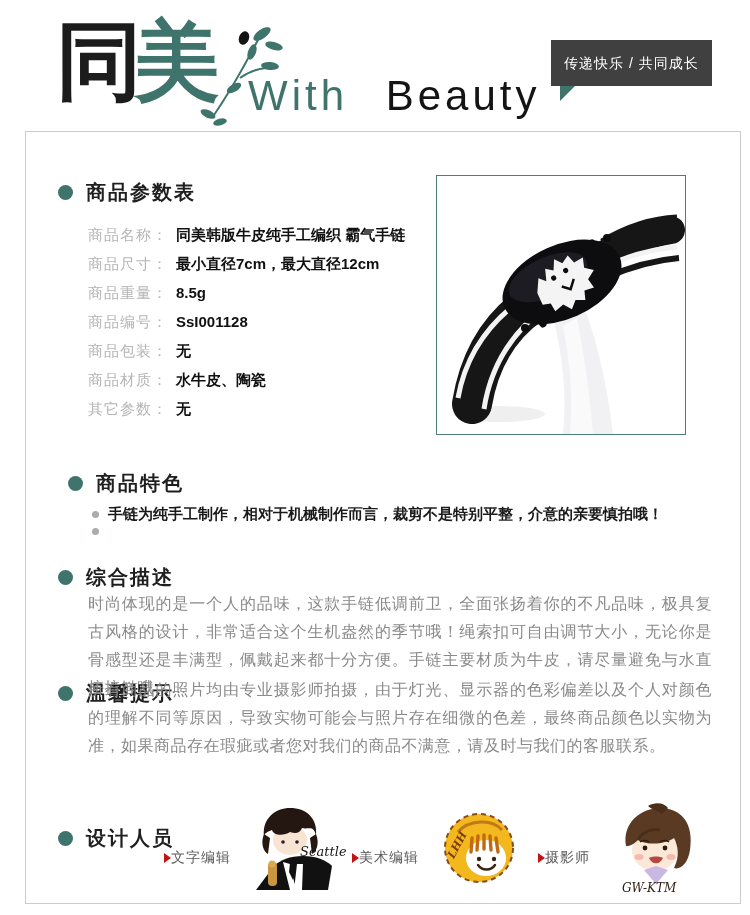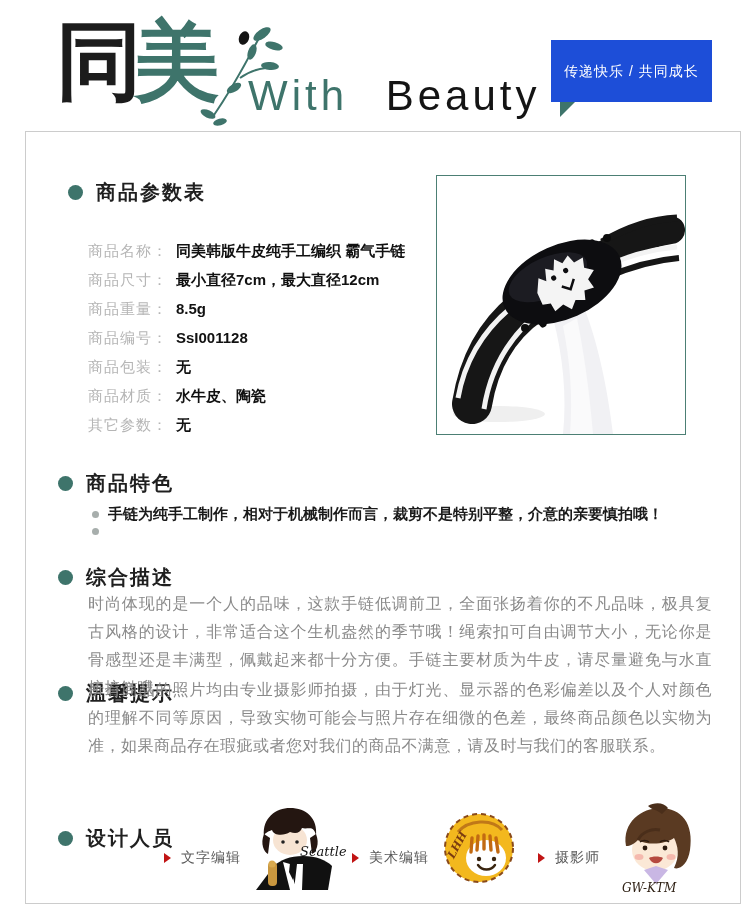--- a/index.html
+++ b/index.html
@@ -13,48 +13,48 @@
   .logo-cn{position:absolute;left:56px;top:14px;font-size:86px;line-height:1.1;
     font-weight:900;letter-spacing:-8px;white-space:nowrap;}
   .logo-cn .c1{color:#1c1c1c;}
   .logo-cn .c2{color:#3e746b;}
   .logo-en{position:absolute;left:248px;top:72px;font-size:42px;letter-spacing:4px;
     word-spacing:22px;white-space:nowrap;font-weight:400;}
   .logo-en .w{color:#3e746b;}
   .logo-en .b{color:#141414;margin-top:13px;}
   .leaves{position:absolute;left:182px;top:22px;pointer-events:none;}
   .slogan-badge{position:absolute;left:551px;top:40px;height:30px;line-height:30px;
-    background:#1d4ed8;color:#fff;font-size:14px;letter-spacing:1px;padding:16px 13px;}
+    background:#404040;color:#fff;font-size:14px;letter-spacing:1px;padding:8px 13px;}
   .slogan-badge::after{content:"";position:absolute;left:9px;top:100%;width:0;height:0;
     border-top:15px solid #3e746b;border-right:15px solid transparent;}
   
   .panel{position:absolute;left:25px;top:131px;width:714px;height:771px;
     border:1px solid #cccccc;background:#fff;}
   .sec-head{position:absolute;display:flex;align-items:center;gap:13px;height:26px;}
   .sec-dot{width:15px;height:15px;border-radius:50%;background:#3e746b;flex:0 0 auto;}
   .sec-title{font-size:20px;font-weight:bold;color:#1f1f1f;letter-spacing:2px;white-space:nowrap;}
   
-  .param-table{position:absolute;left:62px;top:88px;width:340px;margin-top:16px;}
+  .param-table{position:absolute;left:62px;top:88px;width:340px;}
   .param-row{line-height:29px;white-space:nowrap;font-size:15px;}
   .plabel{color:#b5b5b5;letter-spacing:1px;}
   .pvalue{color:#111;font-weight:bold;padding-left:8px;}
   .photo-box{position:absolute;left:410px;top:43px;width:248px;height:258px;
     border:1px solid #4c7f74;background:#fff;overflow:hidden;}
   
   .feature-list{position:absolute;left:66px;top:368px;width:640px;}
   .feature-item{display:flex;align-items:center;gap:9px;line-height:28px;
     font-size:15px;font-weight:bold;color:#1a1a1a;white-space:nowrap;}
   .fdot{width:7px;height:7px;border-radius:50%;background:#a7aeac;flex:0 0 auto;}
   
   .para{position:absolute;left:62px;width:624px;font-size:16px;color:#8a8a8a;
     line-height:28px;text-align:justify;letter-spacing:0.5px;}
   .para-desc{top:458px;}
   .para-tips{top:544px;}
   
-  .role{position:absolute;display:flex;align-items:center;gap:10px;height:16px;top:718px;}
+  .role{position:absolute;display:flex;align-items:center;height:16px;top:718px;}
   .tri{width:0;height:0;border-left:7px solid #c11414;border-top:5px solid transparent;
     border-bottom:5px solid transparent;flex:0 0 auto;}
   .role-label{font-size:14px;color:#5a5a5a;letter-spacing:1px;white-space:nowrap;}
   .avatar{position:absolute;}
   .hw{font-family:"DejaVu Serif",serif;font-style:italic;}
 </style>
 </head>
 <body>
 
 <div class="logo-cn"><span class="c1">同</span><span class="c2">美</span></div>
@@ -77,21 +77,21 @@
 </svg>
 
 <div class="logo-en"><span class="w">With</span><span> </span><span class="b">Beauty</span></div>
 
 <div class="slogan-badge">
   <span>传递快乐 / 共同成长</span>
 </div>
 
 <div class="panel">
 
-  <div class="sec-head" style="left:42px;top:47px;">
+  <div class="sec-head" style="left:32px;top:47px;">
     <span class="sec-dot"></span>
     <span class="sec-title">商品参数表</span>
   </div>
   <div class="param-table">
     <div class="param-row"><span class="plabel">商品名称：</span><span class="pvalue">同美韩版牛皮纯手工编织 霸气手链</span></div>
     <div class="param-row"><span class="plabel">商品尺寸：</span><span class="pvalue">最小直径7cm，最大直径12cm</span></div>
     <div class="param-row"><span class="plabel">商品重量：</span><span class="pvalue">8.5g</span></div>
     <div class="param-row"><span class="plabel">商品编号：</span><span class="pvalue">SsI001128</span></div>
     <div class="param-row"><span class="plabel">商品包装：</span><span class="pvalue">无</span></div>
     <div class="param-row"><span class="plabel">商品材质：</span><span class="pvalue">水牛皮、陶瓷</span></div>
@@ -129,21 +129,21 @@
         <ellipse cx="125" cy="106" rx="63" ry="37" fill="#0d0d10"></ellipse>
         <ellipse cx="114" cy="96" rx="42" ry="20" fill="#1c1c22"></ellipse>
         <path fill="#f4f4f4" d="M98,106 l7,-13 6,6 4,-12 7,5 5,-10 6,7 8,-5 3,9 10,-1 -3,10 8,6 -9,6 2,10 -10,-1 -3,9 -9,-4 -7,7 -6,-8 -10,3 -1,-9 -8,-2 z"></path>
         <circle cx="119" cy="99" r="2.6" fill="#0d0d10"></circle>
         <circle cx="133" cy="97" r="2.6" fill="#0d0d10"></circle>
         <path d="M123,110 l7,6 7,-8" stroke="#0d0d10" stroke-width="2.5" fill="none"></path>
       </g>
     </svg>
   </div>
 
-  <div class="sec-head" style="left:32px;top:338px;">
+  <div class="sec-head" style="left:42px;top:338px;">
     <span class="sec-dot"></span>
     <span class="sec-title">商品特色</span>
   </div>
   <div class="feature-list">
     <div class="feature-item">
       <span class="fdot"></span>
       <span>手链为纯手工制作，相对于机械制作而言，裁剪不是特别平整，介意的亲要慎拍哦！</span>
     </div>
     <div class="feature-item">
       <span class="fdot"></span>

